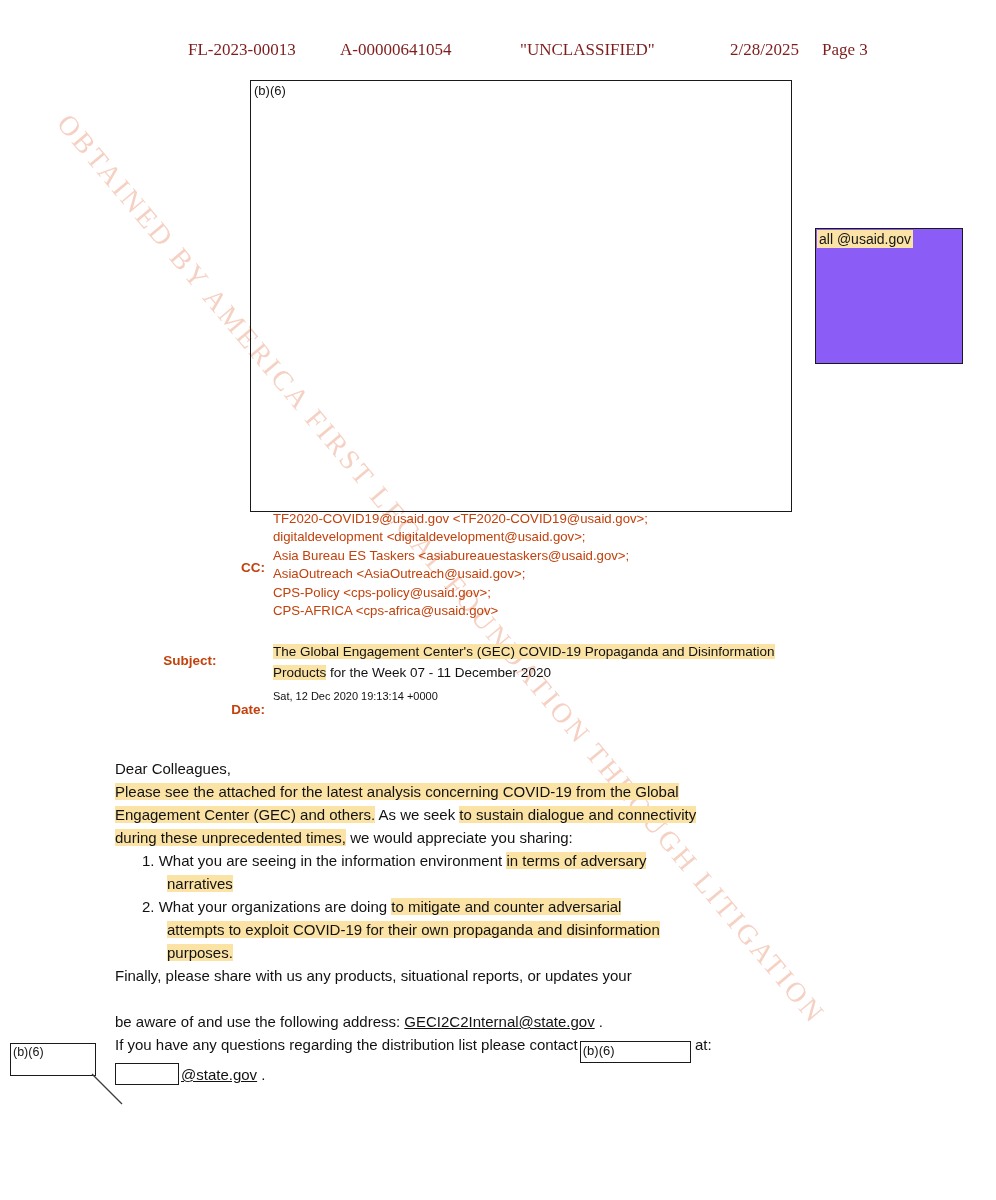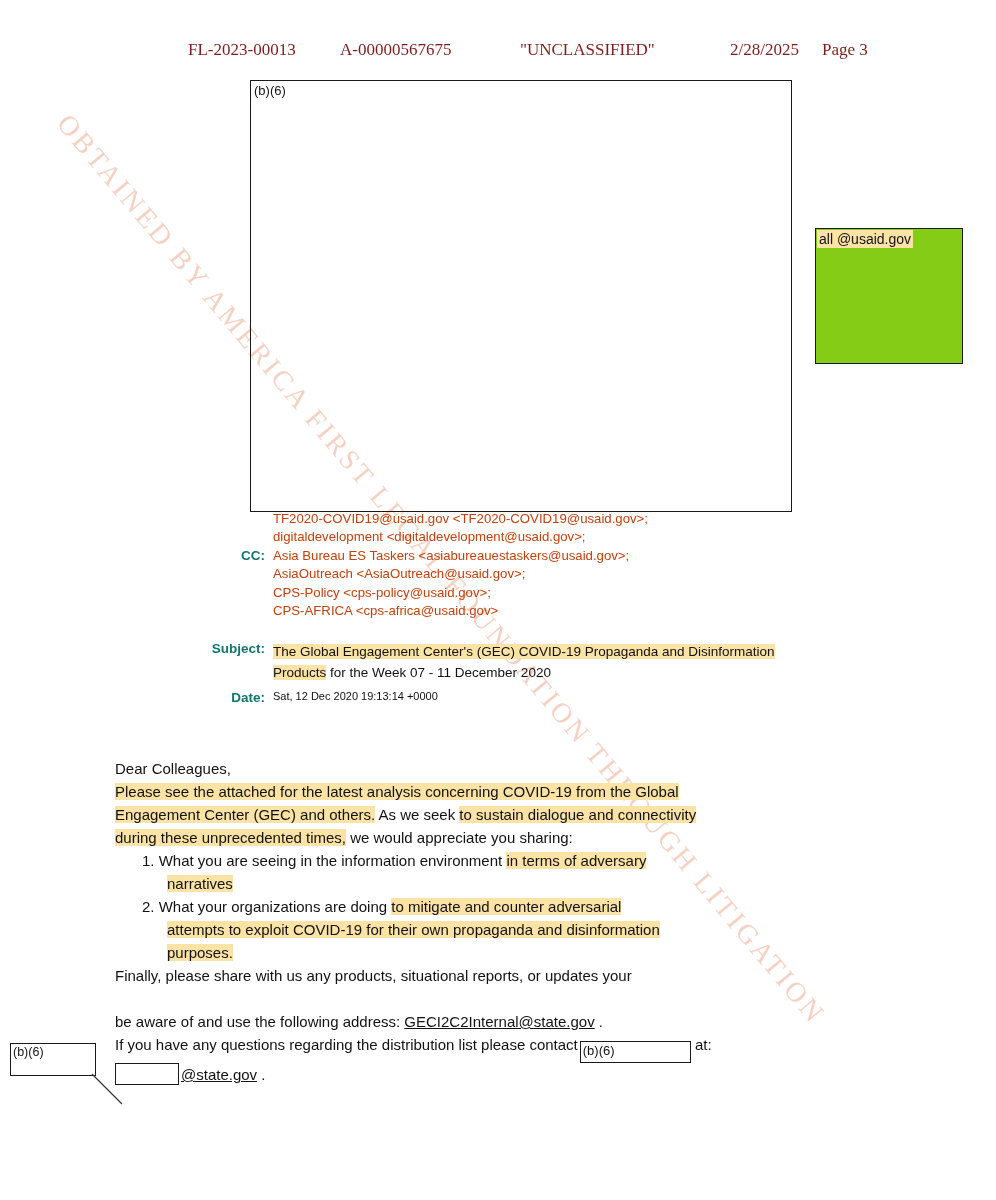--- a/index.html
+++ b/index.html
@@ -32,33 +32,33 @@
   .hdr{position:absolute;top:40px;font-family:"Liberation Serif",serif;font-size:17px;color:#7f1d1d;}
   .hdr.h1{left:188px;} .hdr.h2{left:340px;} .hdr.h3{left:520px;} .hdr.h4{left:730px;} .hdr.h5{left:822px;}
   
   .big-box{
     position:absolute;left:250px;top:80px;width:540px;height:430px;
     border:1.5px solid #1a1a1a;background:transparent;
   }
   .big-box .tag{position:absolute;left:3px;top:2px;font-size:13px;}
   .addr-box{
     position:absolute;left:815px;top:228px;width:146px;height:134px;
-    border:1.5px solid #1a1a1a;background:#84cc16;
+    border:1.5px solid #1a1a1a;background:#8b5cf6;
   }
   .addr-box .val{display:inline-block;margin:1px 0 0 1px;font-size:14px;background:var(--hl,#fbe3a6);padding:1px 2px;}
   .margin-box{
     position:absolute;left:10px;top:1043px;width:84px;height:31px;
     border:1.5px solid #1a1a1a;background:#fff;font-size:12.5px;
   }
   .margin-box span{position:absolute;left:2px;top:1px;}
   .connector{position:absolute;left:88px;top:1070px;z-index:2;}
   
   .meta-label{
     position:absolute;left:115px;width:150px;text-align:right;
-    font-weight:bold;font-size:13.5px;color:#0f766e;
+    font-weight:bold;font-size:13.5px;color:#c2410c;margin-top:12px;
   }
   .cc-lines{
     position:absolute;left:273px;top:510px;width:520px;
     font-size:13.2px;line-height:18.4px;color:#c2410c;
   }
   .subject-text{
     position:absolute;left:273px;top:641px;width:640px;
     font-size:13.5px;line-height:21px;color:#111;
   }
   .date-text{
@@ -88,21 +88,21 @@
 </head>
 <body>
 
 <div class="page">
 
   <div class="watermark">OBTAINED BY AMERICA FIRST LEGAL FOUNDATION THROUGH LITIGATION</div>
 
   <div class="content">
 
     <span class="hdr h1">FL-2023-00013</span>
-    <span class="hdr h2">A-00000567675</span>
+    <span class="hdr h2">A-00000641054</span>
     <span class="hdr h3">"UNCLASSIFIED"</span>
     <span class="hdr h4">2/28/2025</span>
     <span class="hdr h5">Page 3</span>
 
     <div class="big-box">
       <span class="tag">(b)(6)</span>
     </div>
 
     <div class="addr-box">
       <span class="val hl">all @usaid.gov</span>
@@ -111,21 +111,21 @@
     <div class="meta-label" style="top:548px;">CC:</div>
     <div class="cc-lines">
         <div>TF2020-COVID19@usaid.gov &lt;TF2020-COVID19@usaid.gov&gt;;</div>
         <div>digitaldevelopment &lt;digitaldevelopment@usaid.gov&gt;;</div>
         <div>Asia Bureau ES Taskers &lt;asiabureauestaskers@usaid.gov&gt;;</div>
         <div>AsiaOutreach &lt;AsiaOutreach@usaid.gov&gt;;</div>
         <div>CPS-Policy &lt;cps-policy@usaid.gov&gt;;</div>
         <div>CPS-AFRICA &lt;cps-africa@usaid.gov&gt;</div>
       </div>
 
-    <div class="meta-label" style="top:641px;">Subject:</div>
+    <div class="meta-label" style="top:641px;text-align:center;">Subject:</div>
     <div class="subject-text"><span class="hl">The Global Engagement Center's (GEC) COVID-19 Propaganda and Disinformation</span><br><span class="hl">Products</span><span> for the Week 07 - 11 December 2020</span></div>
 
     <div class="meta-label" style="top:690px;">Date:</div>
     <div class="date-text">Sat, 12 Dec 2020 19:13:14 +0000</div>
 
     <div class="body">
       <p class="salutation">Dear Colleagues,</p>
       <p><span class="hl">Please see the attached for the latest analysis concerning COVID-19 from the Global</span><br><span class="hl">Engagement Center (GEC) and others.</span><span> As we seek </span><span class="hl">to sustain dialogue and connectivity</span><br><span class="hl">during these unprecedented times,</span><span> we would appreciate you sharing:</span></p>
       <p class="list-item"><span>1. What you are seeing in the information environment </span><span class="hl">in terms of adversary</span><br><span class="hl">narratives</span></p>
       <p class="list-item"><span>2. What your organizations are doing </span><span class="hl">to mitigate and counter adversarial</span><br><span class="hl">attempts to exploit COVID-19 for their own propaganda and disinformation</span><br><span class="hl">purposes.</span></p>

